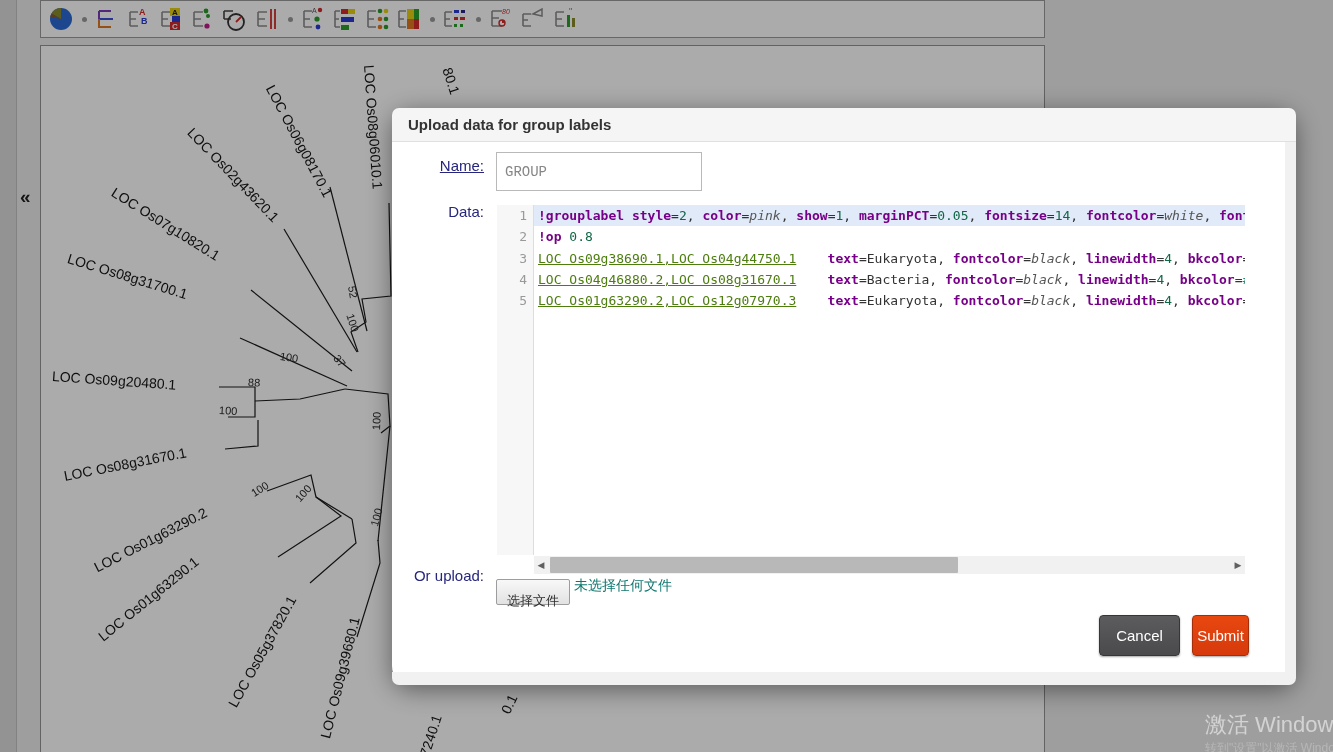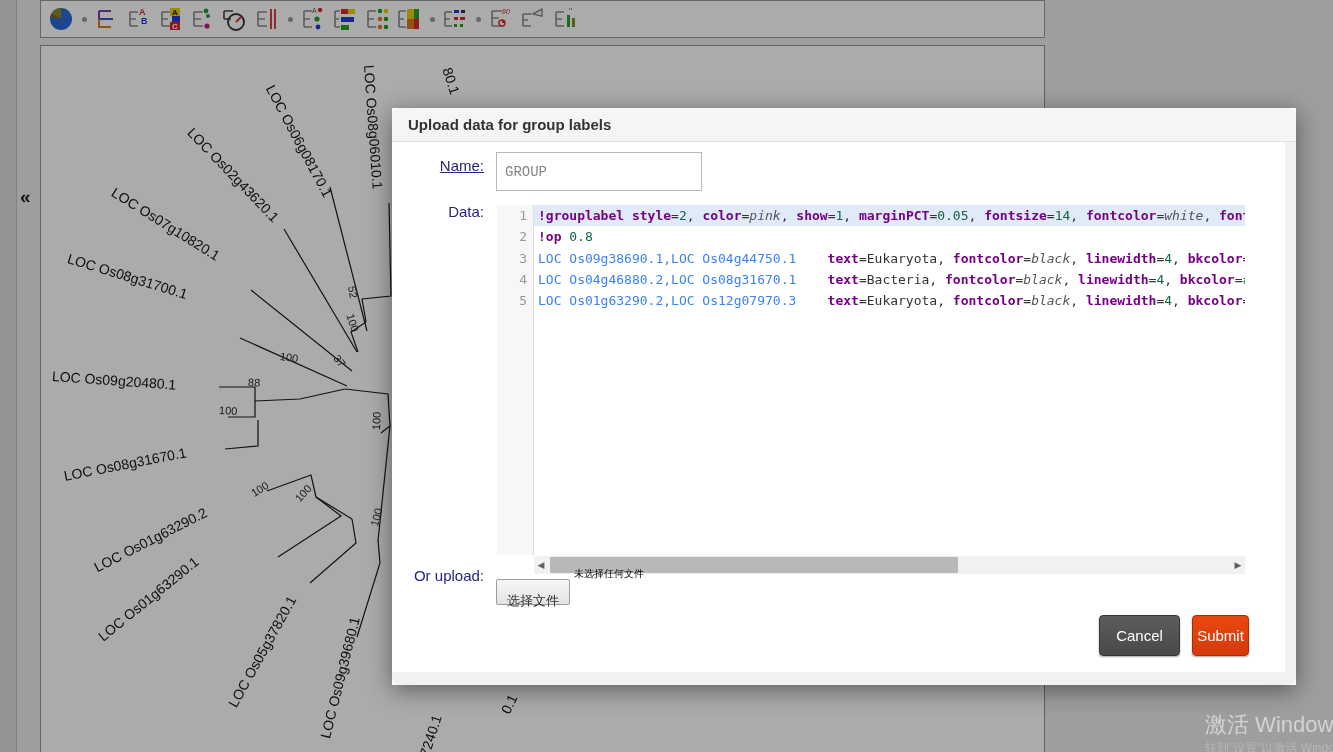--- a/index.html
+++ b/index.html
@@ -16,54 +16,54 @@
   .canvas-panel { position:absolute; left:40px; top:45px; width:1005px; height:715px; background:#ffffff; border:1px solid #949494; }
 
   .tree-layer { position:absolute; left:0; top:0; width:1333px; height:752px; pointer-events:none; }
   .leaf-label { position:absolute; white-space:nowrap; font-size:14px; color:#161616; transform-origin:0 50%; }
   .boot-val { position:absolute; white-space:nowrap; font-size:11px; color:#2b2b2b; transform-origin:0 50%; }
 
   
   .overlay { position:absolute; left:0; top:0; width:1333px; height:752px; background:rgba(0,0,0,0.33); z-index:10; }
 
   
-  .modal { position:absolute; left:392px; top:108px; width:904px; height:577px; background:#ffffff; border-radius:1px; box-shadow:0 5px 25px rgba(0,0,0,0.45); z-index:20; }
+  .modal { position:absolute; left:392px; top:108px; width:904px; height:577px; background:#ffffff; border-radius:19px; box-shadow:0 5px 25px rgba(0,0,0,0.45); z-index:20; }
   .modal-right-strip { position:absolute; right:0; top:34px; width:11px; height:530px; background:#f1f1f1; }
   .modal-bottom-strip { position:absolute; left:0; bottom:0; width:904px; height:13px; background:#f1f1f1; border-radius:0 0 7px 7px; }
   .modal-header { height:34px; background:#f5f5f5; border-bottom:1px solid #e0e0e0; border-radius:7px 7px 0 0; display:flex; align-items:center; padding-left:16px; }
   .modal-title { font-size:15px; font-weight:bold; color:#333333; }
   .form-label { position:absolute; width:92px; text-align:right; font-size:15px; color:#26267e; }
   .name-label { left:0; top:49px;text-decoration:underline; }
   .data-label { left:0; top:95px; }
   .upload-label { left:0; top:459px; }
   .name-input { position:absolute; left:104px; top:44px; width:206px; height:39px; border:1px solid #b9b9b9; font-size:14px; color:#868686; padding-left:8px; font-family:Liberation Mono, monospace; background:#fff; }
 
   
   .editor { position:absolute; left:105px; top:97px; width:748px; height:350px; background:#ffffff; overflow:hidden; font-family:"DejaVu Sans Mono", monospace; font-size:13px; line-height:21.3px; }
   .gutter { position:absolute; left:0; top:0; width:37px; height:350px; background:#f7f7f7; border-right:1px solid #dddddd; }
   .line-number { text-align:right; padding-right:6px; color:#999999; }
   .code-lines { position:absolute; left:37px; top:0; width:711px; height:350px; }
   .cm-line { white-space:pre; overflow:hidden; width:711px; padding-left:4px; }
   .cm-line.active { background:#e0eaf8; }
   .tk-kw { color:#770088; font-weight:bold; }
   .tk-num { color:#116644; }
   .tk-it { color:#555555; font-style:italic; }
-  .tk-loc { color:#3b82f6; }
+  .tk-loc { color:#4d7c0f;text-decoration:underline; }
   .tk-hex { color:#2e8b74; }
   .tk-pl { color:#333333; }
 
   
   .hscroll { position:absolute; left:142px; top:448px; width:711px; height:18px; background:#f1f1f1; display:flex; align-items:center; }
   .hs-arrow { width:14px; height:18px; display:flex; align-items:center; justify-content:center; color:#606060; font-size:9px; cursor:pointer; }
   .hs-track { position:relative; flex:1; height:18px; }
   .hs-thumb { position:absolute; left:2px; top:1px; width:408px; height:16px; background:#b8b8b8; border-radius:1px; cursor:pointer; }
 
   
   .choose-btn { position:absolute; left:104px; top:471px; height:25px; padding:12px 10px; background:linear-gradient(#f8f8f8,#e2e2e2); border:1px solid #9d9d9d; border-radius:2px; font-size:13px; color:#303030; font-family:"Liberation Sans", sans-serif; cursor:pointer; }
-  .no-file { position:absolute; left:182px; top:459px; font-size:10px; color:#000000; }
+  .no-file { position:absolute; left:182px; top:469px; font-size:14px; color:#0f766e; }
 
   
   .btn { position:absolute; top:507px; height:41px; border-radius:4px; font-size:15px; color:#ffffff; font-family:"Liberation Sans", sans-serif; cursor:pointer; box-shadow:0 1px 2px rgba(0,0,0,0.35); }
   .btn-cancel { left:707px; width:81px; background:linear-gradient(#5c5c5e,#4a4a4c); border:1px solid #363638; }
   .btn-submit { left:800px; width:57px; background:linear-gradient(#e8470f,#d63a0c); border:1px solid #a52d08; }
 
   
   .watermark { position:absolute; left:1205px; top:710px; z-index:30; pointer-events:none; white-space:nowrap; }
   .wm1 { font-size:22px; color:rgba(255,255,255,0.55); }
   .wm2 { font-size:12px; color:rgba(255,255,255,0.25); }

